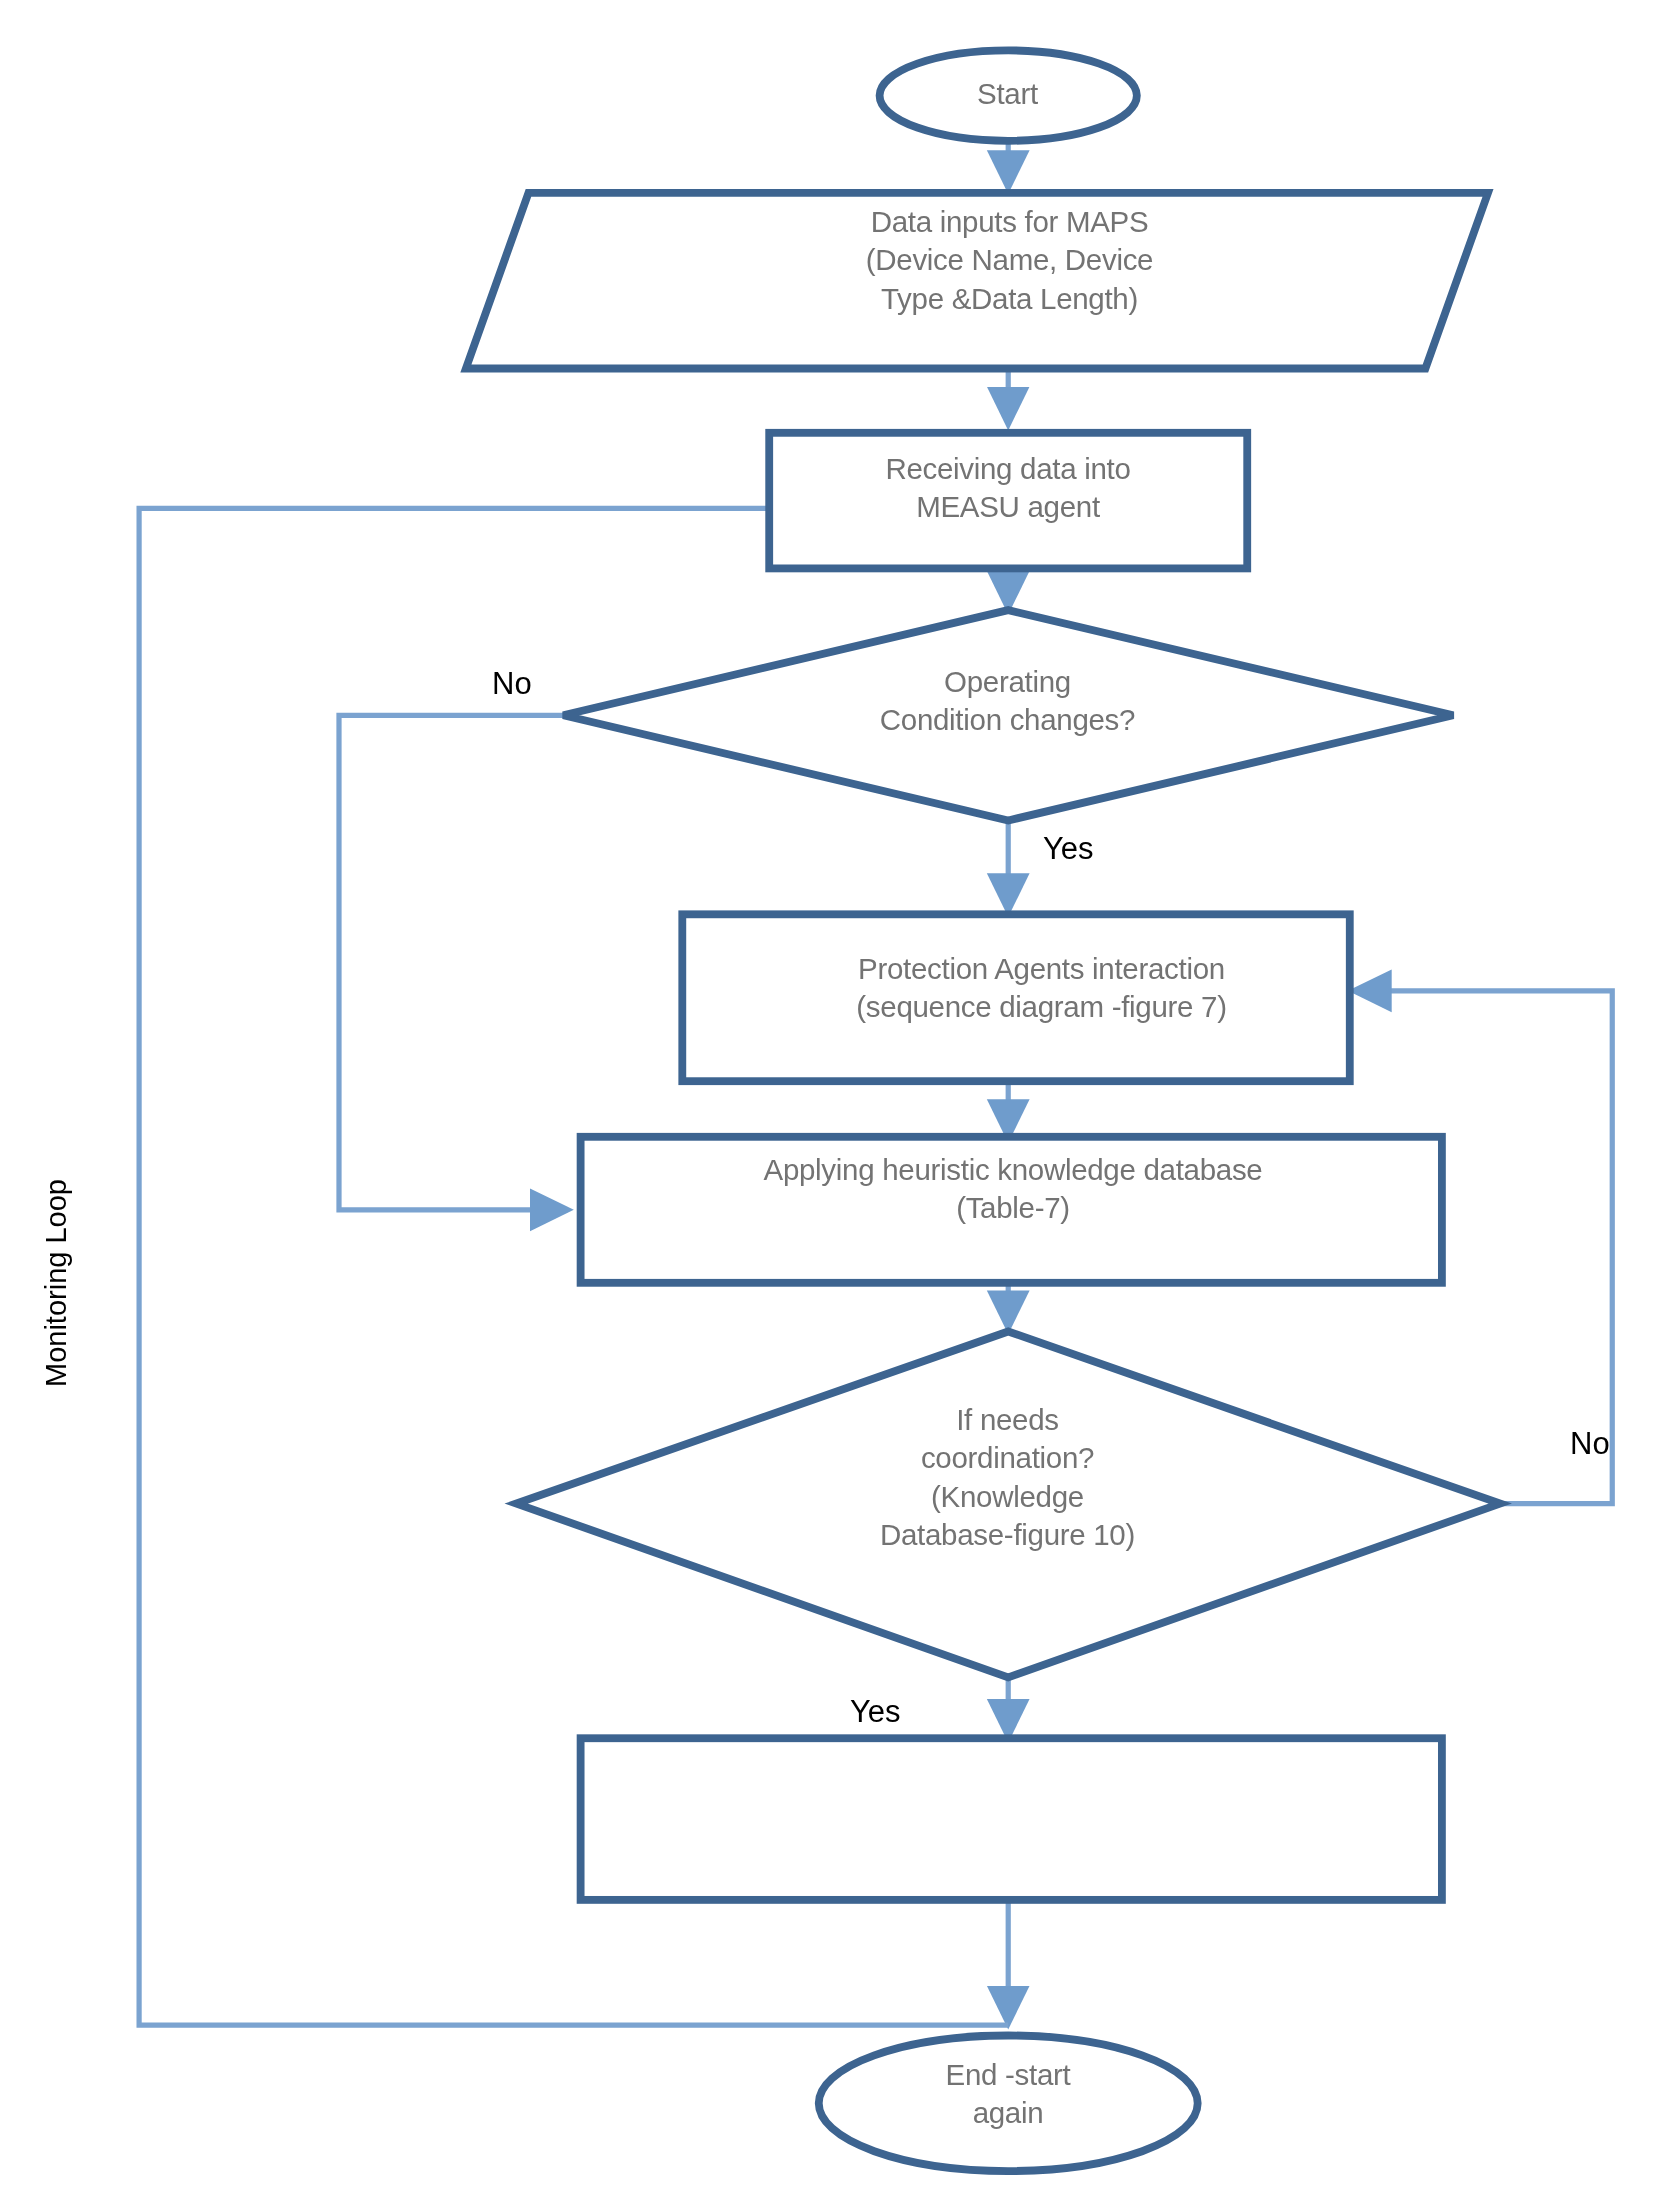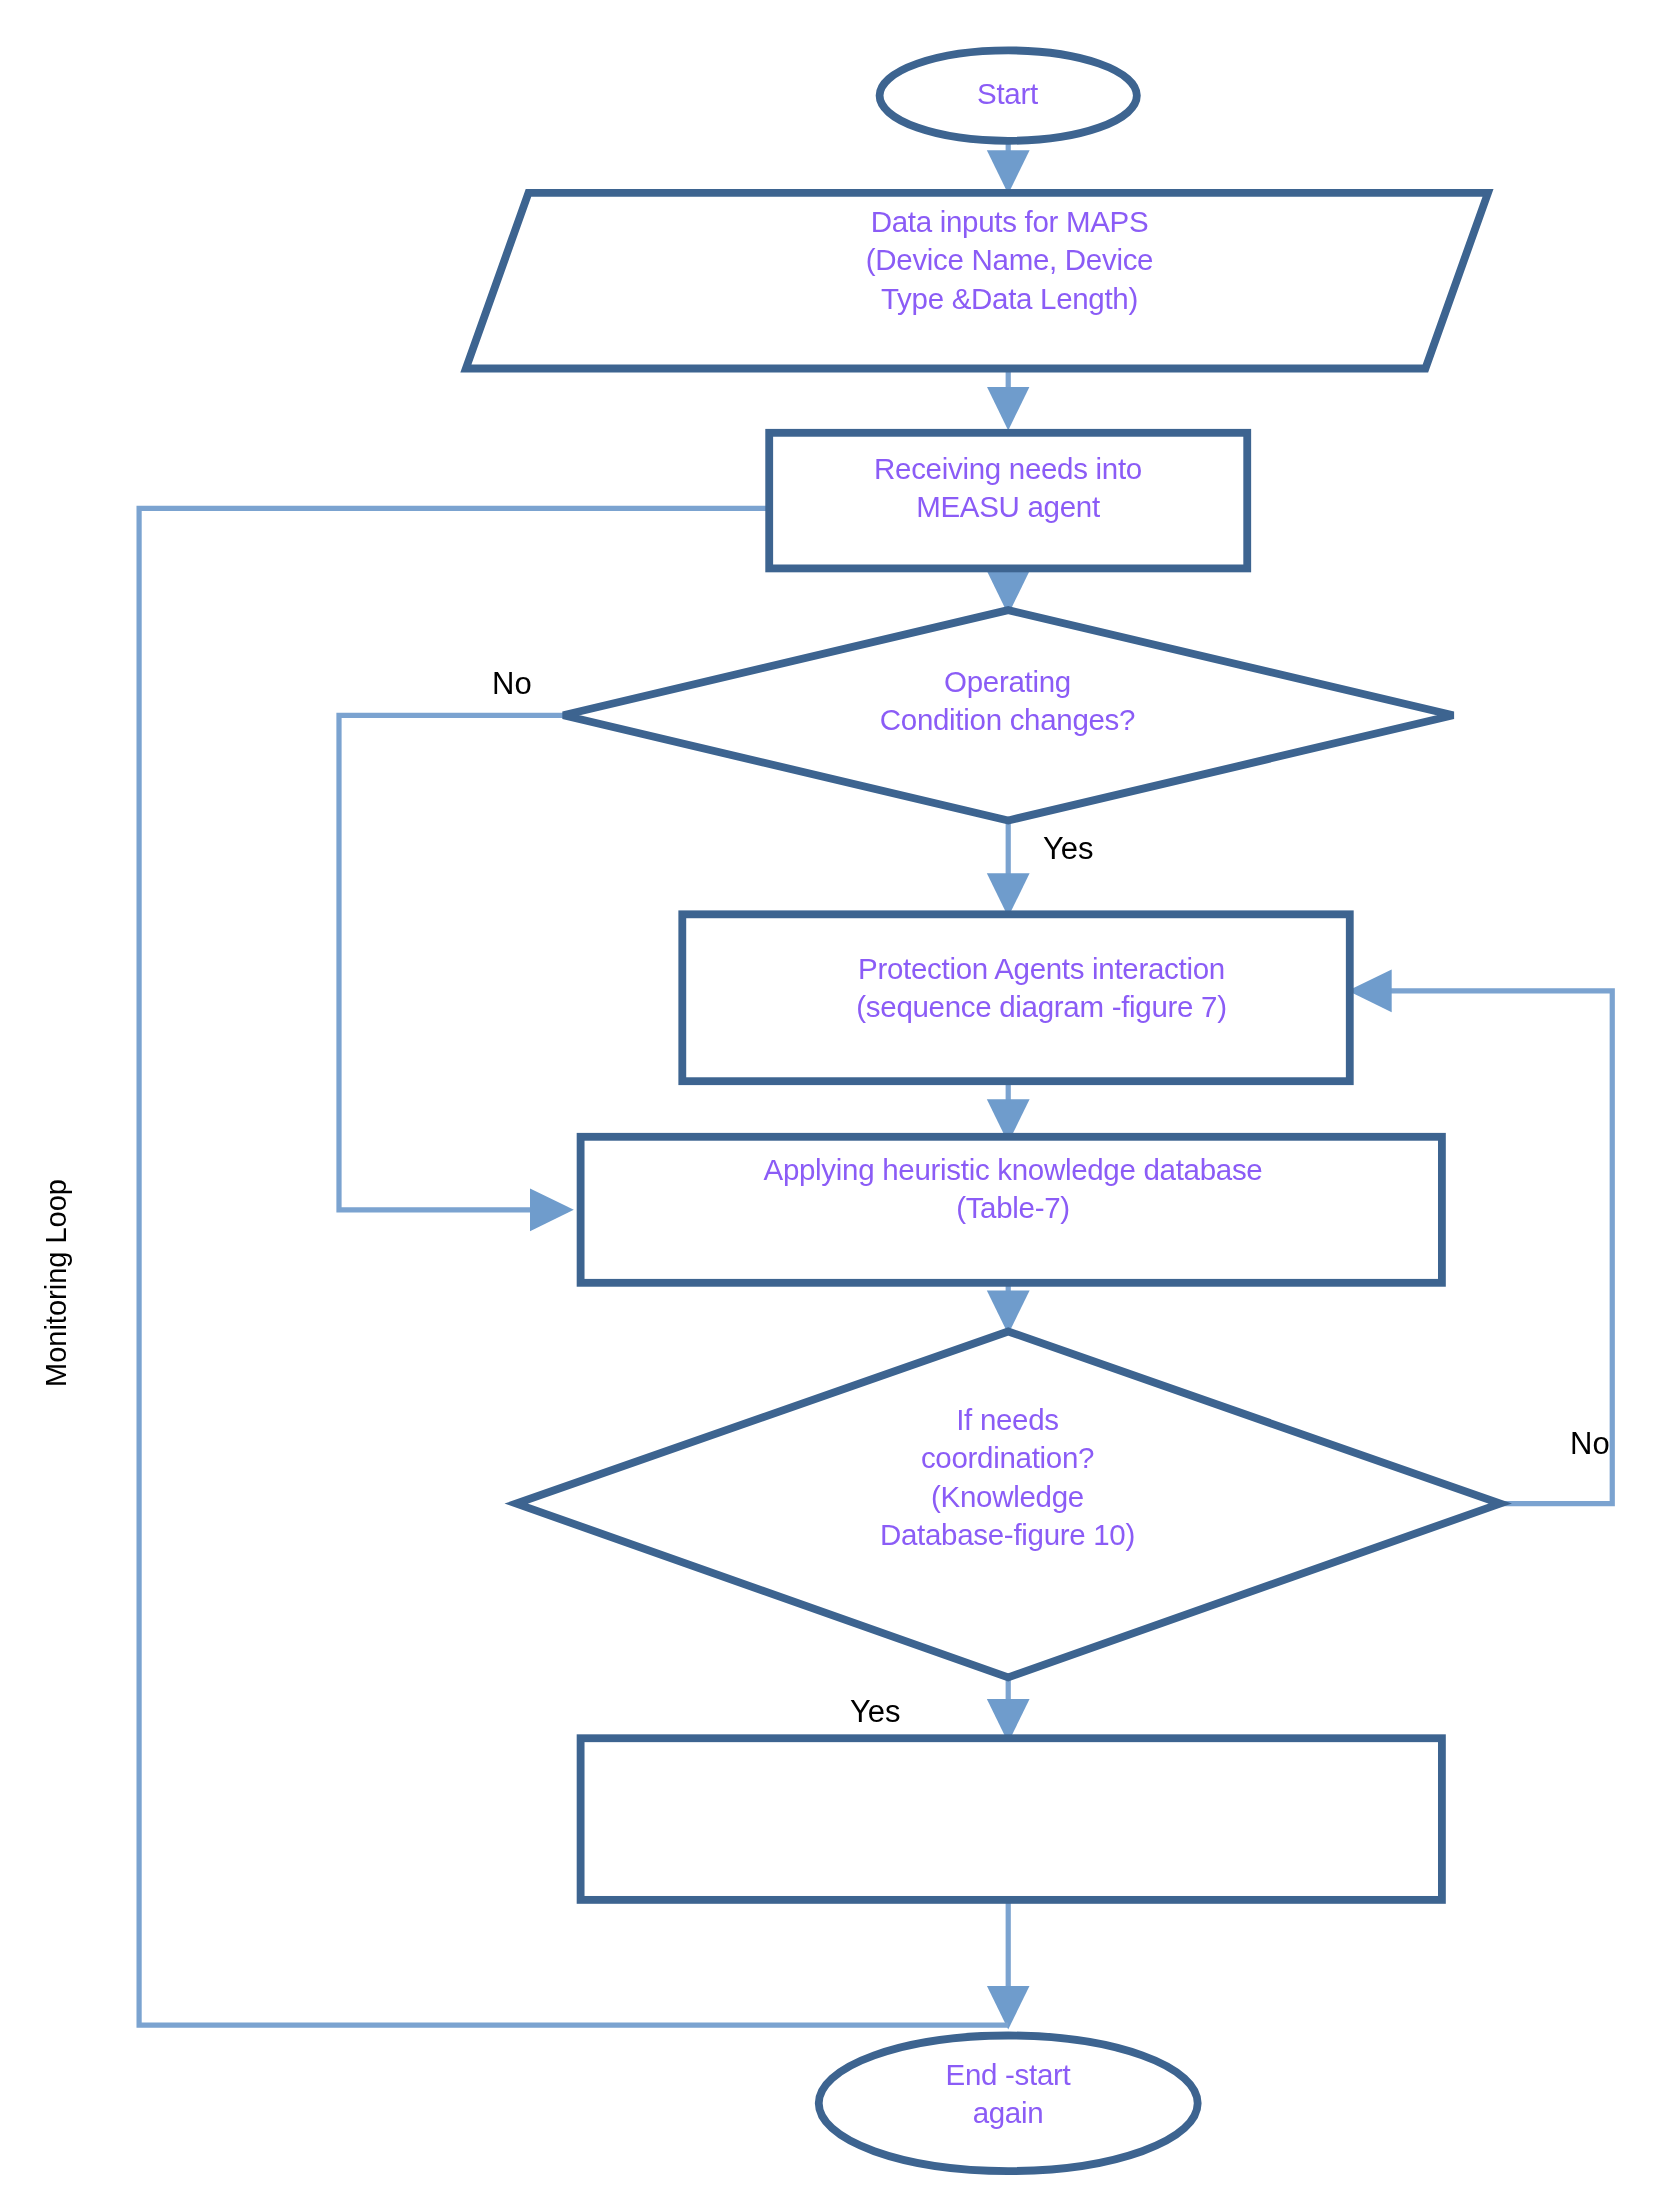--- a/index.html
+++ b/index.html
@@ -19,21 +19,21 @@
   }
   svg#flow-svg {
     position: absolute;
     left: 0;
     top: 0;
     width: 1674px;
     height: 2198px;
   }
   .node-text {
     position: absolute;
-    color: #8b5cf6;
+    color: #737373;
     font-family: "Liberation Sans", sans-serif;
     font-size: 29.5px;
     line-height: 1.30;
     text-align: center;
     white-space: pre-line;
     letter-spacing: -0.3px;
     pointer-events: none;
   }
   .edge-label {
     position: absolute;
@@ -111,21 +111,21 @@
       <ellipse cx="1160" cy="2420" rx="218" ry="78"></ellipse>
     </g>
   </svg>
 
   <div class="node-text" style="left:879px; top:75px; width:257px;">Start</div>
 
   <div class="node-text" style="left:740px; top:203px; width:539px;">Data inputs for MAPS
 (Device Name, Device
 Type &amp;Data Length)</div>
 
-  <div class="node-text" style="left:782px; top:450px; width:452px;">Receiving needs into
+  <div class="node-text" style="left:782px; top:450px; width:452px;">Receiving data into
 MEASU agent</div>
 
   <div class="node-text" style="left:747px; top:663px; width:521px;">Operating
 Condition changes?</div>
 
   <div class="node-text" style="left:694px; top:950px; width:695px;">Protection Agents interaction
 (sequence diagram -figure 7)</div>
 
   <div class="node-text" style="left:574px; top:1151px; width:878px;">Applying heuristic knowledge database
 (Table-7)</div>

